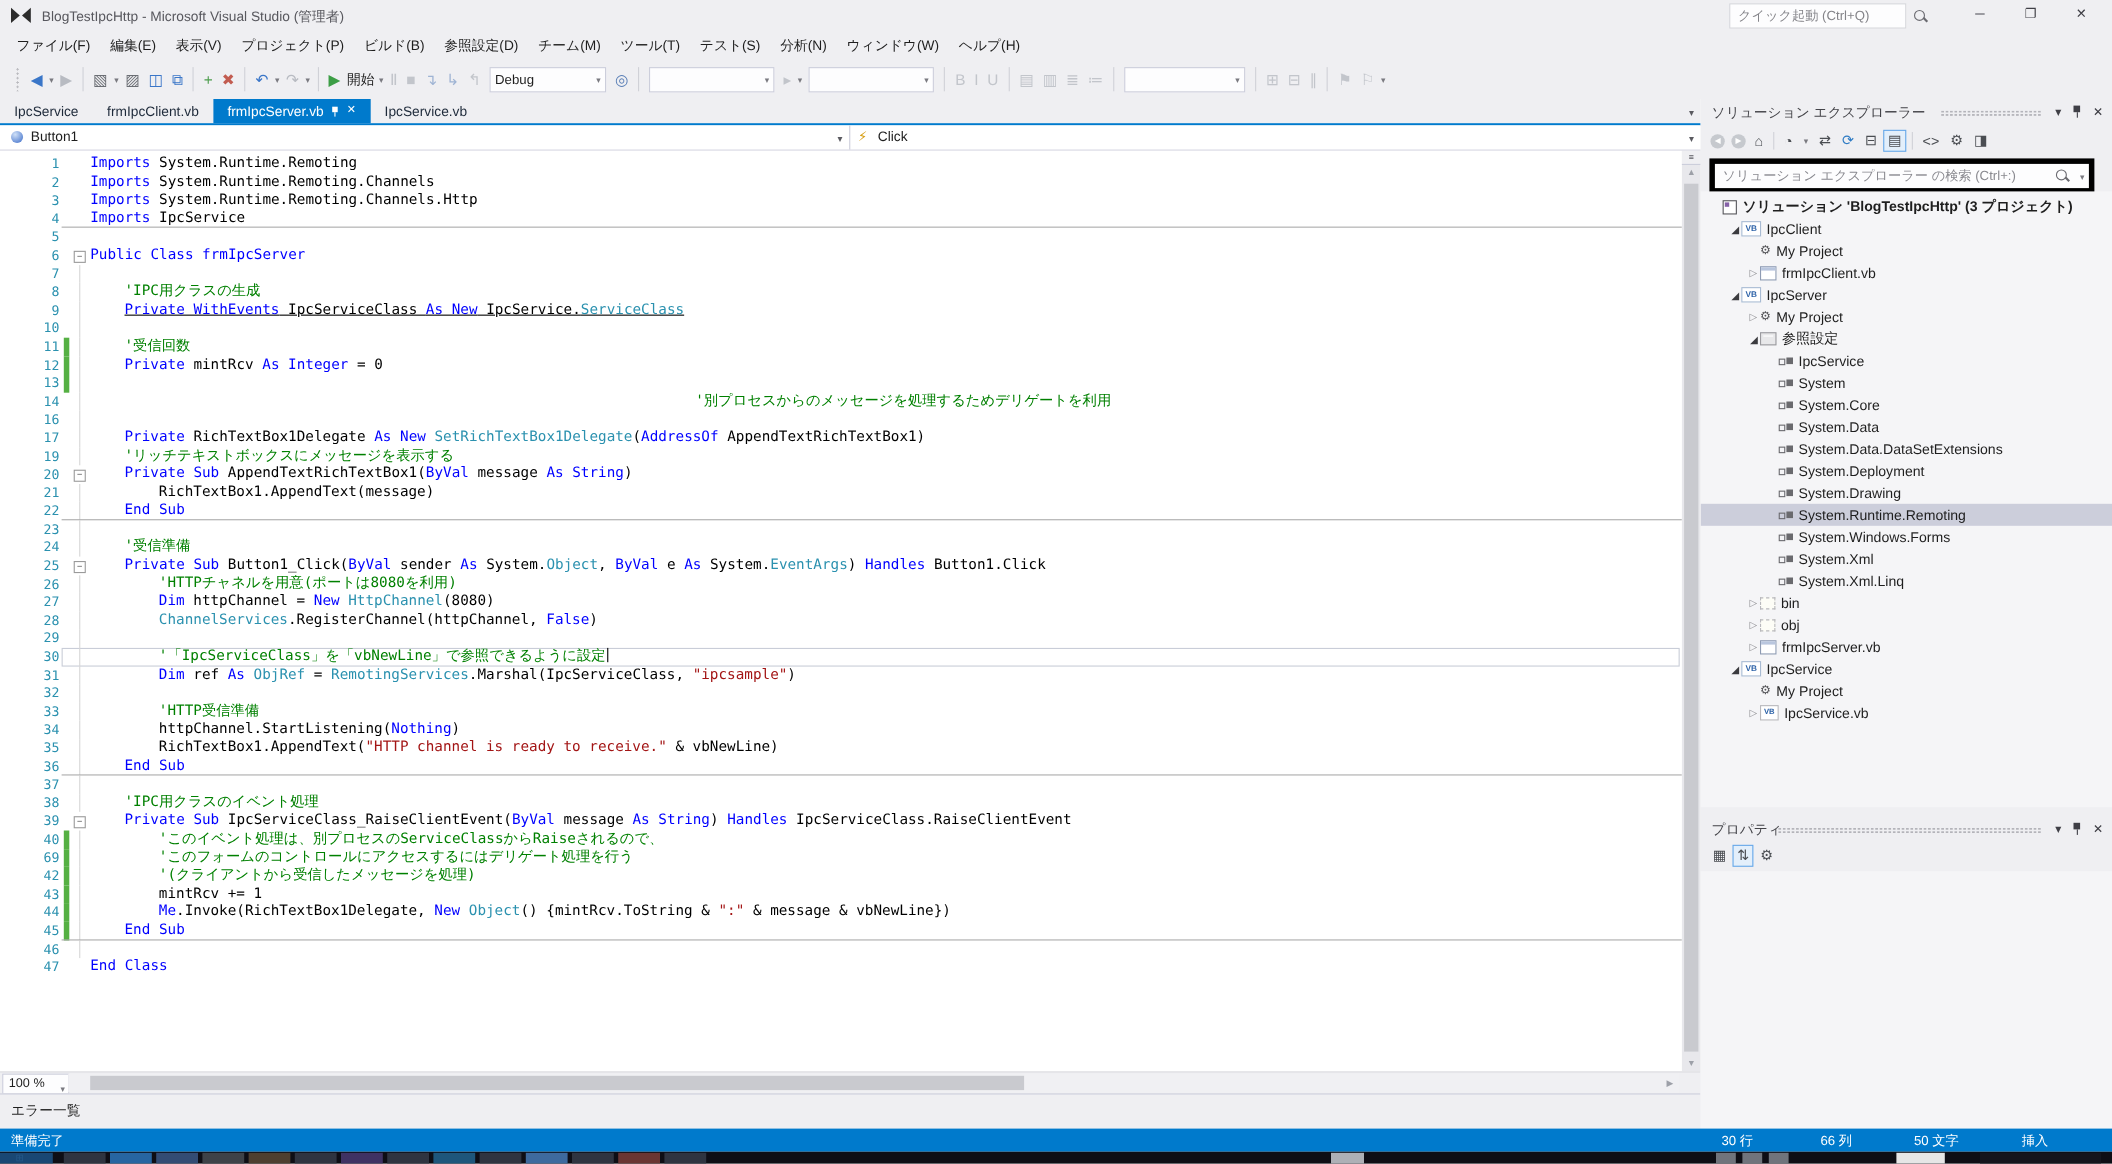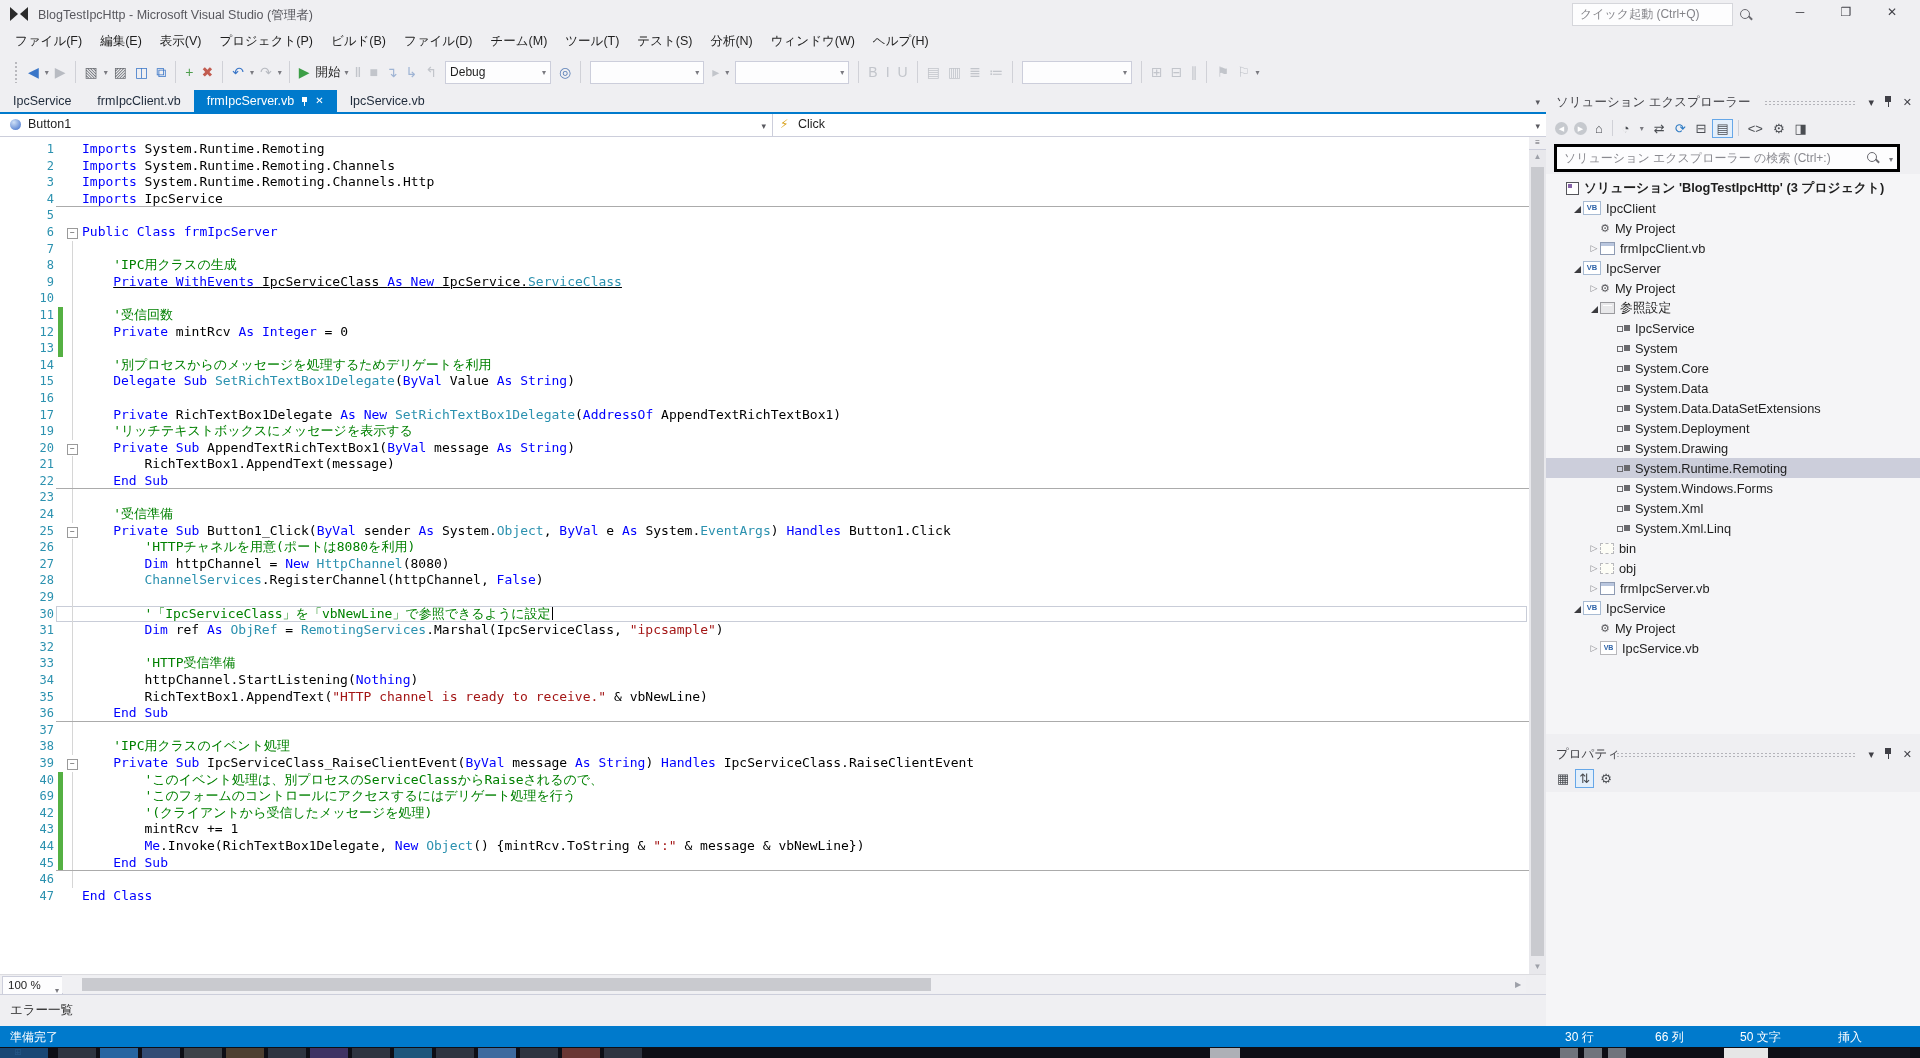--- a/index.html
+++ b/index.html
@@ -91,21 +91,21 @@
   .pane-btn{position:absolute;top:5px;font-size:11px;color:#3F3F46;line-height:14px}
   .pinbtn{position:absolute;top:6px;width:8px;height:11px}
   .pinbtn::before{content:"";position:absolute;left:1px;top:0;width:6px;height:6px;background:#3F3F46}
   .pinbtn::after{content:"";position:absolute;left:3.5px;top:6px;width:1px;height:5px;background:#3F3F46}
   #se-toolbar{position:absolute;top:26px;left:6px;height:24px;display:flex;align-items:center}
   .seti{font-size:13px;padding:2px 4px;margin:0 1px;white-space:nowrap}
   .seti.circle{width:13px;height:13px;border-radius:50%;background:#C6C9CE;color:#FFFFFF;font-size:7px;
       text-align:center;line-height:13px;padding:0;margin:0 3px}
   .seti.sel{border:1px solid #66A7E8;background:#E3EFFB;padding:1px 3px}
   .setsep{width:1px;height:16px;background:#D0D1D7;margin:0 4px}
-  #se-search{position:absolute;top:54px;left:8px;width:340px;height:22px;background:#FDFDFE;border:3px solid #000000}
+  #se-search{position:absolute;top:54px;left:8px;width:340px;height:22px;background:#FDFDFE;border:5px solid #000000}
   #se-search-text{position:absolute;left:7px;top:3px;font-size:12px;color:#8A8A90;white-space:nowrap}
   #se-search .dd{position:absolute;right:4px;top:8px;font-size:8px;color:#7A7A80}
   #se-search-icon{right:20px;top:5px;left:auto}
   #setree{position:absolute;top:84px;left:0;width:374px;height:556px;background:#F5F5F7;overflow:hidden;padding-top:4px}
   .trow{position:relative;height:20px;display:flex;align-items:center;font-size:12.8px;color:#1E1E1E;white-space:nowrap}
   .trow.selected{background:#CCCEDB}
   .trow.bold{font-weight:bold}
   .tarr{width:12px;display:inline-block;text-align:center;flex:none}
   .tarr.c{color:#8C8C90;font-size:9px}
   .tarr.e::before{content:"";display:inline-block;width:0;height:0;border-left:7px solid transparent;border-bottom:7px solid #3B3B3F}
@@ -150,21 +150,21 @@
   <span class="winbtn" style="left:1824px">❐</span>
   <span class="winbtn" style="left:1870px">✕</span>
 </div>
 
 <div id="menubar">
     <span class="menu-item">ファイル(F)</span>
     <span class="menu-item">編集(E)</span>
     <span class="menu-item">表示(V)</span>
     <span class="menu-item">プロジェクト(P)</span>
     <span class="menu-item">ビルド(B)</span>
-    <span class="menu-item">ファイル(D)</span>
+    <span class="menu-item">参照設定(D)</span>
     <span class="menu-item">チーム(M)</span>
     <span class="menu-item">ツール(T)</span>
     <span class="menu-item">テスト(S)</span>
     <span class="menu-item">分析(N)</span>
     <span class="menu-item">ウィンドウ(W)</span>
     <span class="menu-item">ヘルプ(H)</span>
   </div>
 
 <div id="tbar">
     <span class="tbi" style="color: rgb(58, 118, 200);">◀</span>
@@ -266,22 +266,21 @@
       <div class="cl sep"><span class="g">4</span><span class="code" style="padding-left: 0px;"><span class="k">Imports</span><span class="p"> IpcService</span></span></div>
       <div class="cl"><span class="g">5</span><span class="code" style="padding-left: 0px;"></span></div>
       <div class="cl"><span class="g">6</span><div class="foldbox">−</div><span class="code" style="padding-left: 0px;"><span class="k">Public Class</span><span class="k"> frmIpcServer</span></span></div>
       <div class="cl"><span class="g">7</span><div class="vline"></div><span class="code" style="padding-left: 0px;"></span></div>
       <div class="cl"><span class="g">8</span><div class="vline"></div><span class="code" style="padding-left: 31.2px;"><span class="c">'IPC用クラスの生成</span></span></div>
       <div class="cl"><span class="g">9</span><div class="vline"></div><span class="code" style="padding-left: 31.2px; text-decoration: underline;"><span class="k">Private WithEvents</span><span class="p"> IpcServiceClass </span><span class="k">As New</span><span class="p"> IpcService.</span><span class="t">ServiceClass</span></span></div>
       <div class="cl"><span class="g">10</span><div class="vline"></div><span class="code" style="padding-left: 0px;"></span></div>
       <div class="cl"><span class="g">11</span><div class="chg"></div><div class="vline"></div><span class="code" style="padding-left: 31.2px;"><span class="c">'受信回数</span></span></div>
       <div class="cl"><span class="g">12</span><div class="chg"></div><div class="vline"></div><span class="code" style="padding-left: 31.2px;"><span class="k">Private</span><span class="p"> mintRcv </span><span class="k">As</span><span class="p"> </span><span class="k">Integer</span><span class="p"> = 0</span></span></div>
       <div class="cl"><span class="g">13</span><div class="chg"></div><div class="vline"></div><span class="code" style="padding-left: 0px;"></span></div>
-      <div class="cl"><span class="g">14</span><div class="vline"></div><span class="code" style="padding-left: 31.2px;"><span class="c">'別プロセスからのメッセージを処理するためデリゲートを利用</span></span></div>
-      <div class="cl"><span class="g">15</span><div class="vline"></div><span class="code" style="padding-left: 31.2px;"><span class="k">Delegate Sub</span><span class="p"> </span><span class="t">SetRichTextBox1Delegate</span><span class="p">(</span><span class="k">ByVal</span><span class="p"> Value </span><span class="k">As String</span><span class="p">)</span></span></div>
+      <div class="cl"><span class="g">14</span><div class="vline"></div><span class="code" style="padding-left: 31.2px; text-align: center;"><span class="c">'別プロセスからのメッセージを処理するためデリゲートを利用</span></span></div>
       <div class="cl"><span class="g">16</span><div class="vline"></div><span class="code" style="padding-left: 0px;"></span></div>
       <div class="cl"><span class="g">17</span><div class="vline"></div><span class="code" style="padding-left: 31.2px;"><span class="k">Private</span><span class="p"> RichTextBox1Delegate </span><span class="k">As New</span><span class="p"> </span><span class="t">SetRichTextBox1Delegate</span><span class="p">(</span><span class="k">AddressOf</span><span class="p"> AppendTextRichTextBox1)</span></span></div>
       <div class="cl"><span class="g">19</span><div class="vline"></div><span class="code" style="padding-left: 31.2px;"><span class="c">'リッチテキストボックスにメッセージを表示する</span></span></div>
       <div class="cl"><span class="g">20</span><div class="foldbox">−</div><span class="code" style="padding-left: 31.2px;"><span class="k">Private Sub</span><span class="p"> AppendTextRichTextBox1(</span><span class="k">ByVal</span><span class="p"> message </span><span class="k">As String</span><span class="p">)</span></span></div>
       <div class="cl"><span class="g">21</span><div class="vline"></div><span class="code" style="padding-left: 62.4px;"><span class="p">RichTextBox1.AppendText(message)</span></span></div>
       <div class="cl sep"><span class="g">22</span><div class="vline"></div><span class="code" style="padding-left: 31.2px;"><span class="k">End Sub</span></span></div>
       <div class="cl"><span class="g">23</span><div class="vline"></div><span class="code" style="padding-left: 0px;"></span></div>
       <div class="cl"><span class="g">24</span><div class="vline"></div><span class="code" style="padding-left: 31.2px;"><span class="c">'受信準備</span></span></div>
       <div class="cl"><span class="g">25</span><div class="foldbox">−</div><span class="code" style="padding-left: 31.2px;"><span class="k">Private Sub</span><span class="p"> Button1_Click(</span><span class="k">ByVal</span><span class="p"> sender </span><span class="k">As</span><span class="p"> System.</span><span class="t">Object</span><span class="p">, </span><span class="k">ByVal</span><span class="p"> e </span><span class="k">As</span><span class="p"> System.</span><span class="t">EventArgs</span><span class="p">) </span><span class="k">Handles</span><span class="p"> Button1.Click</span></span></div>
       <div class="cl"><span class="g">26</span><div class="vline"></div><span class="code" style="padding-left: 62.4px;"><span class="c">'HTTPチャネルを用意(ポートは8080を利用)</span></span></div>

